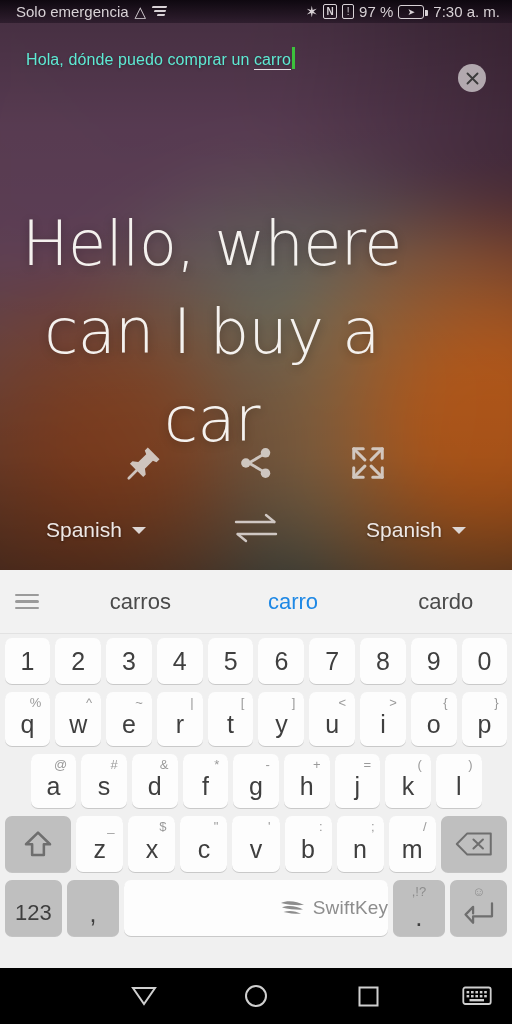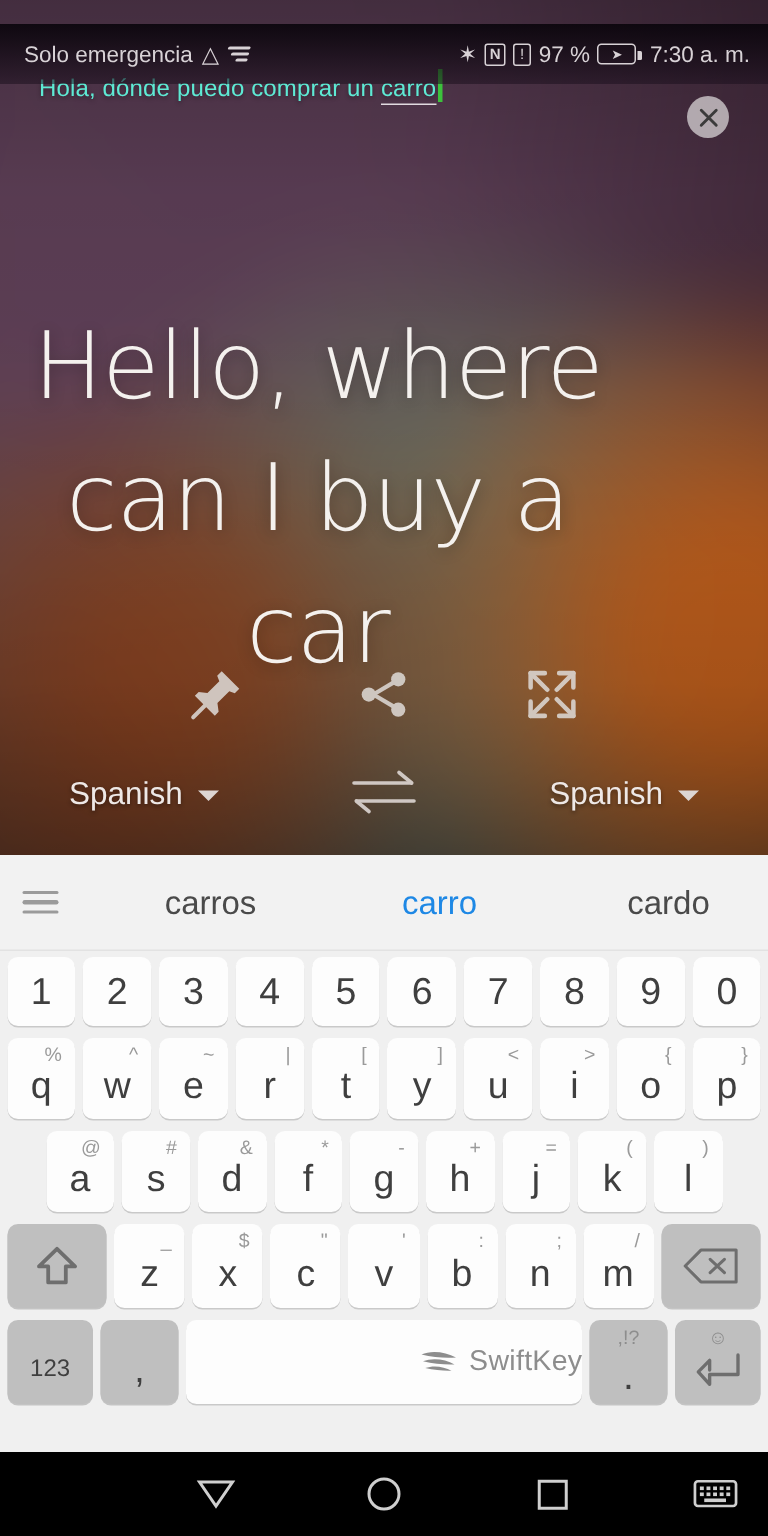--- a/index.html
+++ b/index.html
@@ -30,21 +30,21 @@
         #6d5040 48%, #6b6253 60%, #55514a 72%, #4a4038 84%, #3b2f28 100%);
   }
   #pane-shade{
     position:absolute; inset:0;
     background:linear-gradient(180deg, rgba(0,0,0,.26) 0%, rgba(0,0,0,.05) 22%,
                rgba(0,0,0,0) 45%, rgba(0,0,0,.10) 80%, rgba(0,0,0,.28) 100%);
   }
 
   
   #statusbar{
-    position:absolute; left:0; top:16px; width:512px; height:40px;
+    position:absolute; left:0; top:0; width:512px; height:23px;
     display:flex; align-items:center; justify-content:space-between;
     padding:0 12px 0 16px;
     background:linear-gradient(180deg, rgba(10,5,12,.92), rgba(28,16,30,.55));
     color:#d8d2d6; font-size:15px; z-index:6;
   }
   .sb-left,.sb-right{ display:flex; align-items:center; gap:6px; }
   .sb-right{ gap:5px; }
   .sb-ic{ display:inline-block; line-height:1; }
   .warn-tri{ font-size:15px; }
   .signal{ width:17px; height:13px; position:relative; }
@@ -149,21 +149,21 @@
   .key .main{ line-height:1; position:relative; top:5px; }
   .key.numkey .main{ top:0; }
   .key .alt{
     position:absolute; top:4px; right:9px; font-size:13px; color:#9a9a9a; line-height:1;
   }
   .key.gray{ background:#bfbfbf; box-shadow:0 1px 0 rgba(0,0,0,.18); }
   .key.space{ flex:5.4; display:flex; align-items:center; justify-content:flex-end; gap:7px; }
   #space-label{ font-size:19px; color:#8d8d8d; letter-spacing:.2px;}
   .key.shift{ flex:1.42; }
   .key.bksp{ flex:1.42; }
-  .key.k123{ flex:1.18; font-size:16px; }
+  .key.k123{ flex:1.18; font-size:22px; }
   .key.kcomma{ flex:1.05; }
   .key.kperiod{ flex:1.05; }
   .key.kenter{ flex:1.18; }
   .key .alt-c{ position:absolute; top:5px; left:0; right:0; text-align:center;
                font-size:13px; color:#8d8d8d; line-height:1;}
   .key.kperiod .main{ font-size:26px; top:9px; }
   .r2pad{ width:26px; }
 
   
   #navbar{

